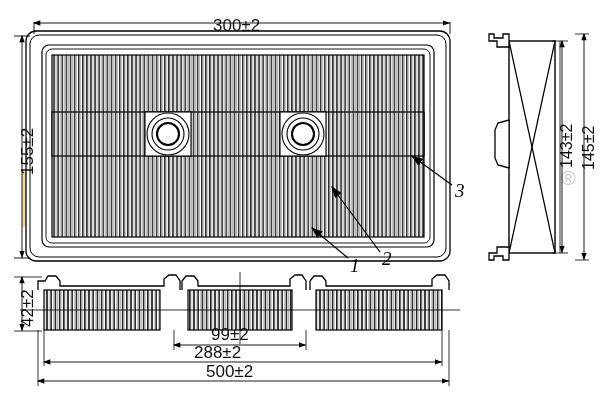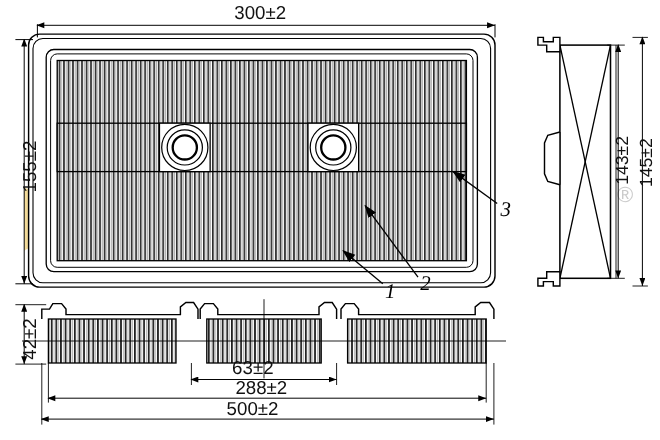--- a/index.html
+++ b/index.html
@@ -168,33 +168,33 @@
       <line x1="44" y1="362" x2="442" y2="362" stroke="#000" stroke-width="0.9" marker-start="url(#arS)" marker-end="url(#ar)"></line>
     </g>
 
     <g>
       <line x1="38" y1="330" x2="38" y2="386" stroke="#000" stroke-width="0.8"></line>
       <line x1="449" y1="330" x2="449" y2="386" stroke="#000" stroke-width="0.8"></line>
       <line x1="38" y1="381" x2="449" y2="381" stroke="#000" stroke-width="0.9" marker-start="url(#arS)" marker-end="url(#ar)"></line>
     </g>
   </svg>
 
-  <div class="dimtext" style="left:213px;top:2px;">300±2</div>
+  <div class="dimtext" style="left:213px;top:16px;">300±2</div>
 
   <div class="dimtext vert" style="left:18px;top:175px;transform:rotate(-90deg);">155±2</div>
 
   <div class="dimtext vert" style="left:558px;top:168px;transform:rotate(-90deg);font-size:16px;">143±2</div>
 
   <div class="dimtext vert" style="left:580px;top:170px;transform:rotate(-90deg);font-size:16px;">145±2</div>
 
   <div class="dimtext vert" style="left:18px;top:327px;transform:rotate(-90deg);">42±2</div>
 
-  <div class="dimtext" style="left:211px;top:325px;">63±2</div>
-
-  <div class="dimtext" style="left:214px;top:343px;">288±2</div>
+  <div class="dimtext" style="left:211px;top:325px;">99±2</div>
+
+  <div class="dimtext" style="left:194px;top:343px;">288±2</div>
 
   <div class="dimtext" style="left:206px;top:362px;">500±2</div>
 
   <div class="callout" style="left:350px;top:255px;">1</div>
   <div class="callout" style="left:382px;top:248px;">2</div>
   <div class="callout" style="left:455px;top:180px;">3</div>
 
 </div>
 
 </body></html>

